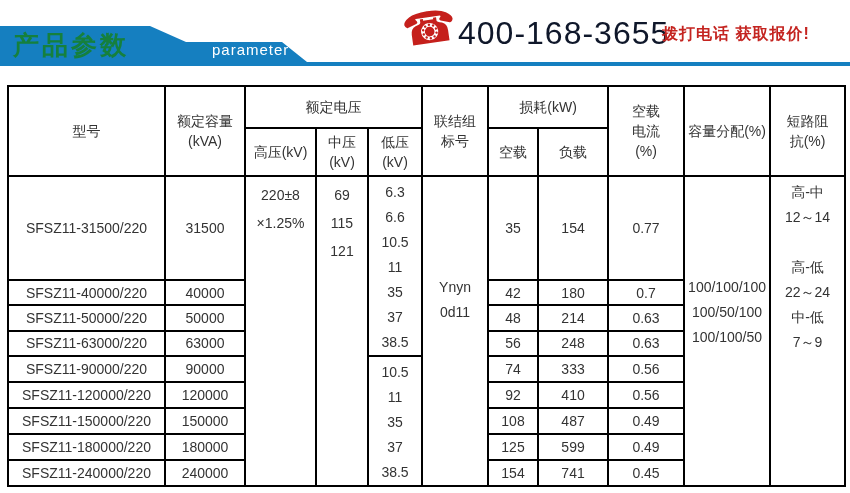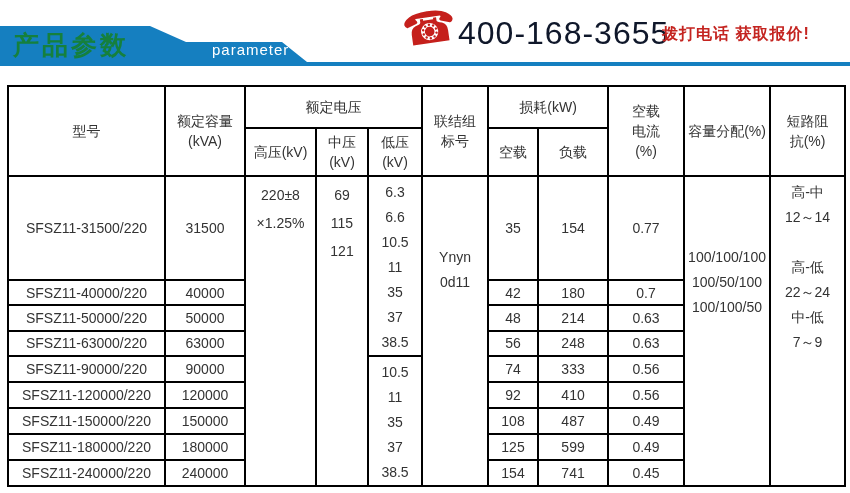--- a/index.html
+++ b/index.html
@@ -50,21 +50,21 @@
     padding:0;font-weight:normal;line-height:20px;
     overflow:hidden;
   }
   .ml{white-space:pre-line;}
   tr.hdrA{height:42px;}
   tr.hdrB{height:48px;}
   tr.row1{height:103px;}
   tr.rowN{height:25px;}
   td.vtop{vertical-align:top;line-height:25px;padding-top:3px;margin-left:40px;}
   td.vwide{vertical-align:top;line-height:28px;padding-top:4px;margin-left:38px;}
-  td.vshift{vertical-align:top;line-height:25px;padding-top:68px;}
+  td.vshift{vertical-align:top;line-height:25px;padding-top:98px;}
 </style>
 </head>
 <body>
 
 <div class="banner"></div>
 <div class="blue-line"></div>
 <div class="banner-title">产品参数</div>
 <div class="banner-sub">parameter</div>
 <div class="phone-icon">☎</div>
 <div class="phone-number">400-168-3655</div>

